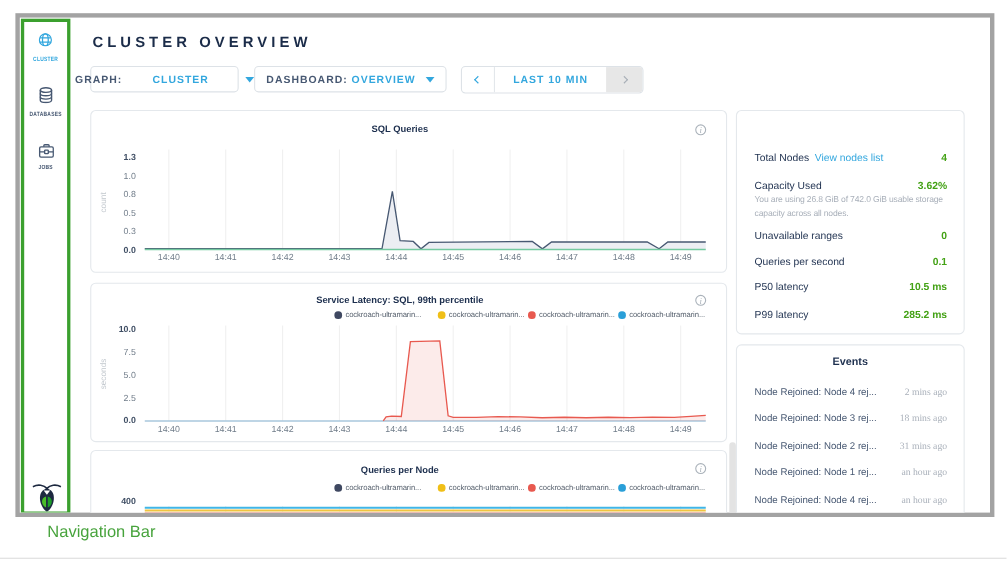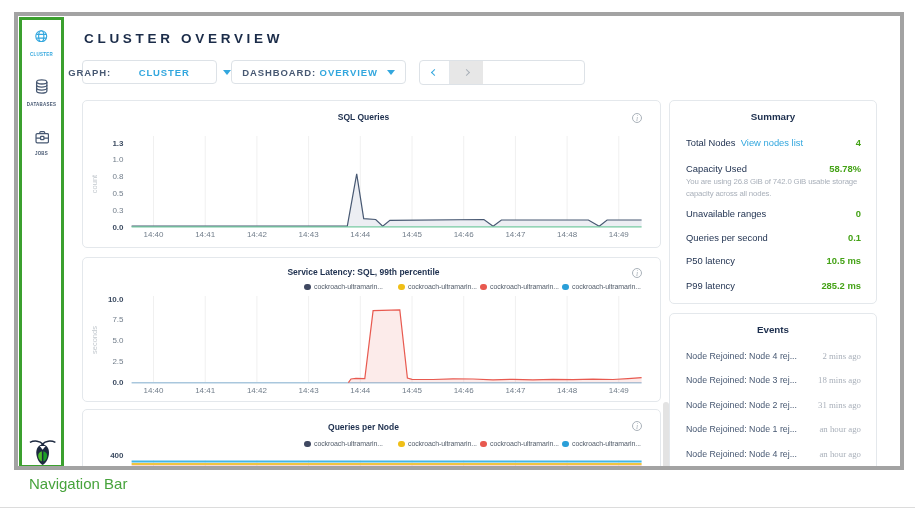--- a/index.html
+++ b/index.html
@@ -44,21 +44,21 @@
 .legend { position:absolute; font-size:7px; letter-spacing:-0.1px; color:#56606d; white-space:nowrap; }
 .legend .dot { display:inline-block; width:6.5px; height:6.5px; border-radius:50%; margin-right:3.5px; vertical-align:-1px; }
 
 .rp-title { text-align:center; font-weight:bold; font-size:9.8px; color:#1d2f4e; }
 .srow { position:absolute; left:16px; right:15px; font-size:9.4px; color:#1d2f4e; }
 .srow .val { position:absolute; right:0; top:0; font-weight:bold; color:#44a216; }
 .subtext { position:absolute; left:16px; font-size:7.8px; letter-spacing:-0.15px; color:#a9b0ba; line-height:12px; white-space:nowrap; }
 .erow { position:absolute; left:16px; right:15px; font-size:8.8px; color:#475872; white-space:nowrap; }
 .erow .when { position:absolute; right:0; top:0; color:#a9b0ba;font-family:Liberation Serif, serif; }
 
-#caption { position:absolute; left:3px; top:475px; font-size:15px; color:#47a33c;padding-left:26px; }
+#caption { position:absolute; left:17px; top:475px; font-size:15px; color:#47a33c;padding-left:26px; }
 #botline { position:absolute; left:0; top:507px; width:915px; height:1px; background:#dcdcdc; }
 svg text { font-family:"Liberation Sans", sans-serif; }
 </style>
 </head>
 <body>
 <div id="app">
 
   <div id="navbox">
     <svg style="position:absolute; left:13px; top:9.5px;" width="12.5" height="12.5" viewBox="0 0 22 22" fill="none" stroke="#33a7de" stroke-width="2">
       <circle cx="11" cy="11" r="9.6"></circle>
@@ -92,20 +92,23 @@
       <path d="M10.7 7 L16.6 7 L13.65 10.7 Z" fill="#fff"></path>
     </svg>  
     </div>
 
   <div id="h1">CLUSTER OVERVIEW</div>
   <div class="dd" style="left:64px; width:135px;gap:24px;">GRAPH:&nbsp;<span class="blue">CLUSTER</span><span class="caret"></span></div>
   <div class="dd" style="left:213px; width:175px;text-align:center;">DASHBOARD:&nbsp;<span class="blue">OVERVIEW</span><span class="caret"></span></div>
   <div id="timesel">
     <div class="seg" style="width:30px; border-right:1px solid #e3e7eb;">
         <span class="chev l"></span>
+      </div>
+    <div class="seg" style="flex:1;">
+        <span class="blue" style="font-size:9.5px; font-weight:bold; letter-spacing:0.9px;">LAST 10 MIN</span>
       </div>
     <div class="seg" style="width:33px; background:#e7e7e7;">
         <span class="chev r"></span>
       </div>
   </div>
 
   <div class="card" id="card1" style="left:64px; top:84px; width:579px; height:148px;">
     <div class="ctitle" style="margin-top:11px;">SQL Queries</div>
     <div class="info" style="right:18px; top:12px;">i</div>
     <svg width="577" height="146" viewBox="0 0 577 146" style="position:absolute; left:0; top:0;">
@@ -187,23 +190,22 @@
         <path d="M70.5 50V78 M122.2 50V78 M173.9 50V78 M225.6 50V78 M277.3 50V78 M329 50V78 M380.7 50V78 M432.4 50V78 M484.1 50V78 M535.8 50V78"></path>
       </g>
       <rect x="48.6" y="57.2" width="510" height="20.8" fill="#f7d7d2"></rect>
       <path d="M48.6 51.5 H558.6" stroke="#41b6e6" stroke-width="1.8"></path>
       <path d="M48.6 54 H558.6" stroke="#f0c43f" stroke-width="1.8"></path>
       <path d="M48.6 56.5 H558.6" stroke="#e8685c" stroke-width="1.5"></path>
     </svg>
   </div>
 
   <div class="card" id="summary" style="left:651px; top:84px; width:208px; height:204px;">
-    <div class="rp-title" style="margin-top:9.5px;">Summary</div>
     <div class="srow" style="top:36px;">Total Nodes&nbsp; <span style="color:#33a7de;">View nodes list</span><span class="val">4</span></div>
-    <div class="srow" style="top:61.5px;">Capacity Used<span class="val">58.78%</span></div>
+    <div class="srow" style="top:61.5px;">Capacity Used<span class="val">3.62%</span></div>
     <div class="subtext" style="top:74.5px;">You are using 26.8 GiB of 742.0 GiB usable storage<br>capacity across all nodes.</div>
     <div class="srow" style="top:107px;">Unavailable ranges<span class="val">0</span></div>
     <div class="srow" style="top:131px;">Queries per second<span class="val">0.1</span></div>
     <div class="srow" style="top:154px;">P50 latency<span class="val">10.5 ms</span></div>
     <div class="srow" style="top:179px;">P99 latency<span class="val">285.2 ms</span></div>
   </div>
   <div class="card" id="events" style="left:651px; top:297px; width:208px; height:190px;">
     <div class="rp-title" style="margin-top:10px;">Events</div>
     <div class="erow" style="top:36.5px;">Node Rejoined: Node 4 rej...<span class="when">2 mins ago</span></div>
     <div class="erow" style="top:61px;">Node Rejoined: Node 3 rej...<span class="when">18 mins ago</span></div>

